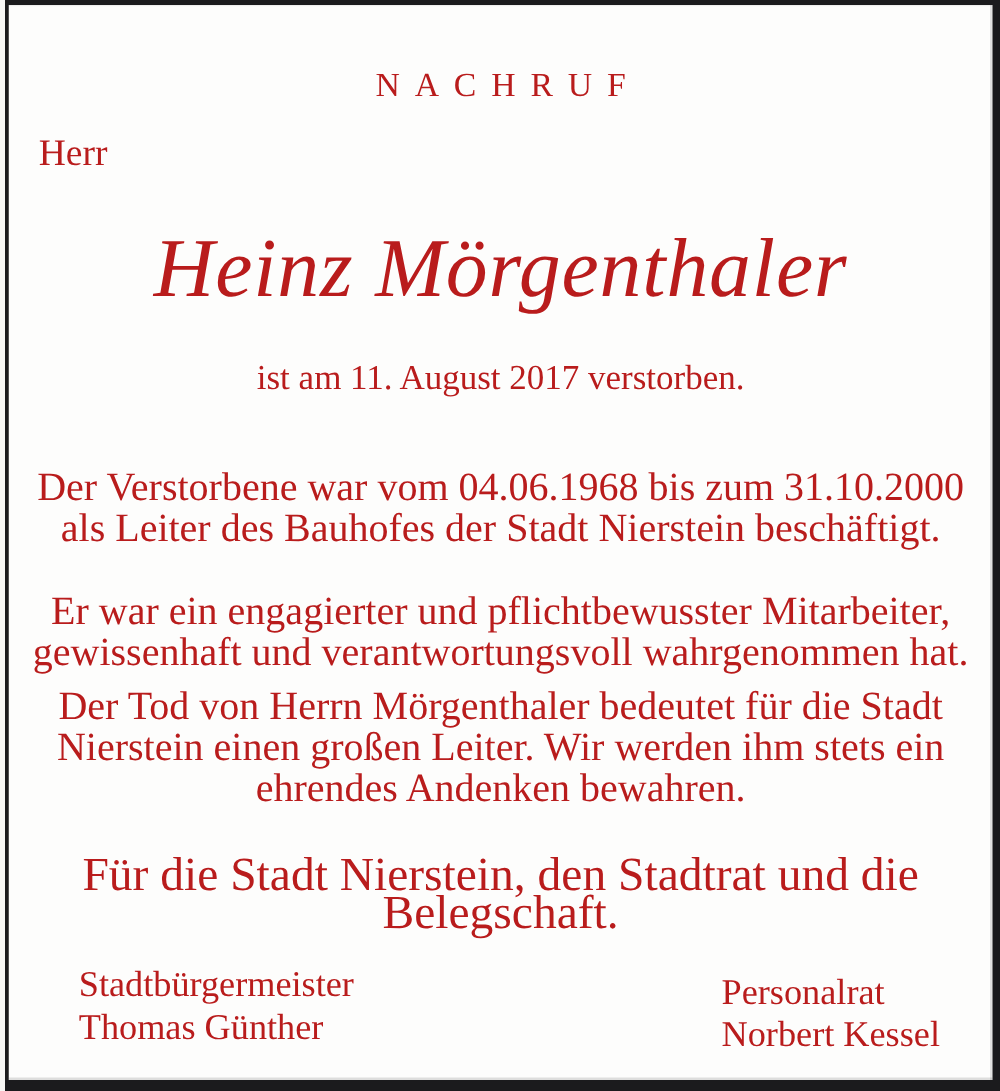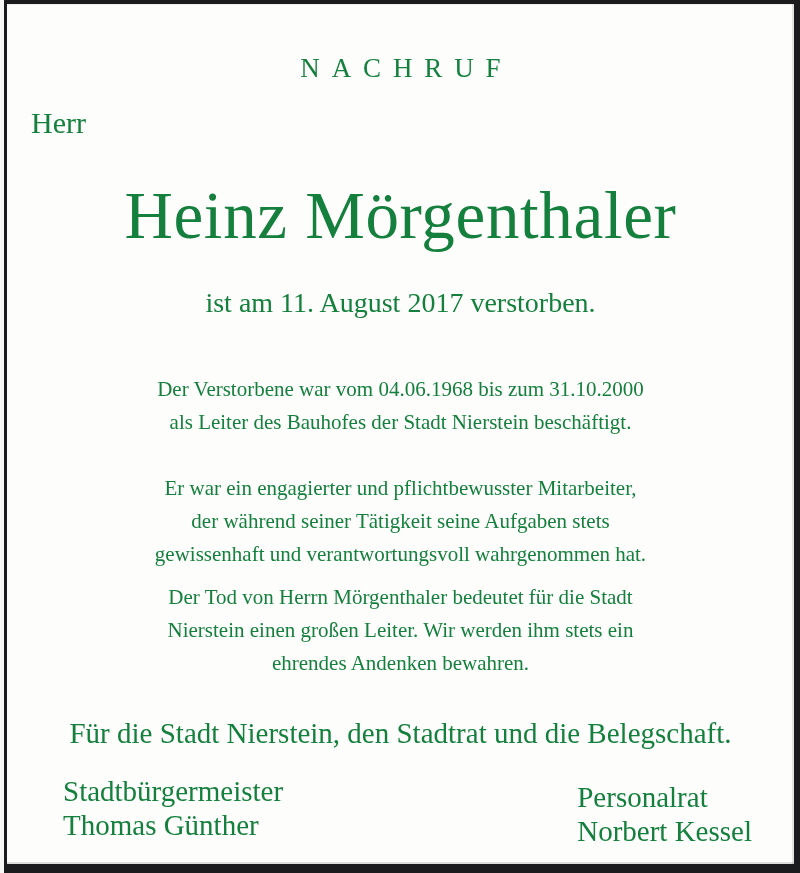--- a/index.html
+++ b/index.html
@@ -19,21 +19,21 @@
     width: 796px;
     height: 873px;
     background: #fdfdfc;
     border-style: solid;
     border-color: #1b1b1d;
     border-width: 4px 6px 9px 3px;
     box-shadow: inset -2px 0 0 rgba(0,0,0,0.10),
                 inset 0 -2px 0 rgba(0,0,0,0.12),
                 inset 0 1px 0 rgba(0,0,0,0.06);
     font-family: "Liberation Serif", "DejaVu Serif", serif;
-    color: #15803d;
+    color: #b91c1c;
     overflow: hidden;
   }
   .kicker {
     margin-top: 49px;
     text-align: center;
     font-size: 27px;
     line-height: 30px;
     letter-spacing: 0.44em;
     text-indent: 0.44em;
   }
@@ -43,39 +43,40 @@
     font-size: 30px;
     line-height: 32px;
   }
   .deceased-name {
     margin: 36px 0 0 0;
     text-align: center;
     font-size: 67px;
     line-height: 80px;
     font-weight: normal;
     letter-spacing: 0.01em;
+    font-style: italic;
   }
   .death-line {
     margin-top: 32px;
     text-align: center;
     font-size: 28px;
     line-height: 31px;
   }
   .para {
     text-align: center;
-    font-size: 21px;
+    font-size: 32px;
     line-height: 33px;
   }
   .para-1 { margin-top: 55px; }
   .para-2 { margin-top: 33px; }
   .para-3 { margin-top: 10px; }
   .closing {
     margin-top: 38px;
     text-align: center;
-    font-size: 29px;
+    font-size: 38px;
     line-height: 30px;
   }
   .signatures {
     margin: 26px 42px 0 56px;
     display: flex;
     justify-content: space-between;
     font-size: 29px;
     line-height: 34px;
   }
   .sig-right {
@@ -97,21 +98,20 @@
 
     <div class="death-line">ist am 11. August 2017 verstorben.</div>
 
     <div class="para para-1">
       <div>Der Verstorbene war vom 04.06.1968 bis zum 31.10.2000</div>
       <div>als Leiter des Bauhofes der Stadt Nierstein beschäftigt.</div>
     </div>
 
     <div class="para para-2">
       <div>Er war ein engagierter und pflichtbewusster Mitarbeiter,</div>
-      <div>der während seiner Tätigkeit seine Aufgaben stets</div>
       <div>gewissenhaft und verantwortungsvoll wahrgenommen hat.</div>
     </div>
 
     <div class="para para-3">
       <div>Der Tod von Herrn Mörgenthaler bedeutet für die Stadt</div>
       <div>Nierstein einen großen Leiter. Wir werden ihm stets ein</div>
       <div>ehrendes Andenken bewahren.</div>
     </div>
 
     <div class="closing">Für die Stadt Nierstein, den Stadtrat und die Belegschaft.</div>

